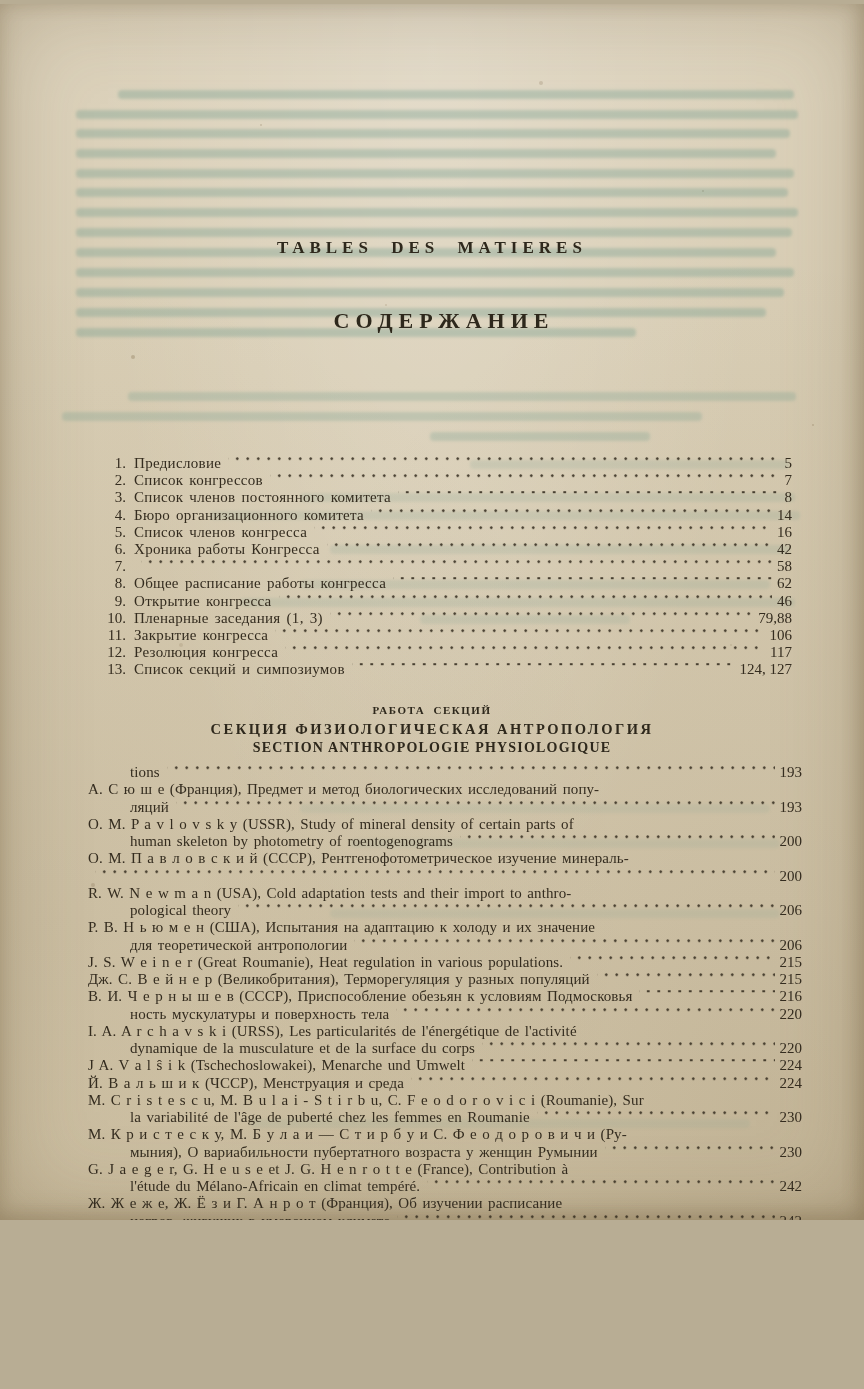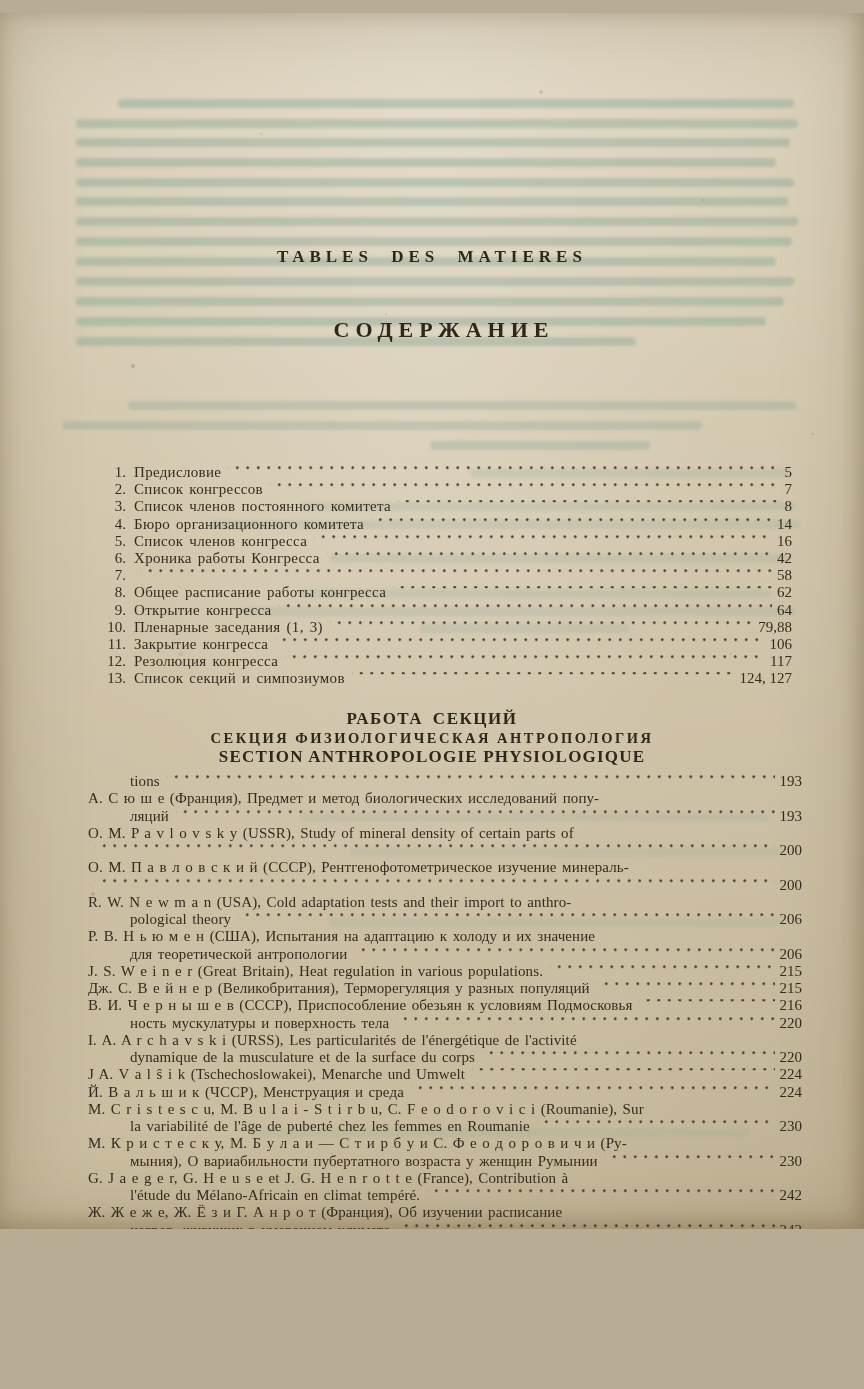--- a/index.html
+++ b/index.html
@@ -1,19 +1,19 @@
 <!DOCTYPE html>
 <html><head>
 <meta charset="utf-8">
 <style>
   html,body{margin:0;padding:0;background:#b8ad94;}
   .page{
     position:relative;
     width:864px;height:1216px;
-    margin:13px auto;
+    margin:4px auto;
     overflow:hidden;
     background-color:#d8cdb4;
     background-image:
       radial-gradient(ellipse at 50% 4%, rgba(255,255,255,.22), transparent 55%),
       radial-gradient(ellipse at 88% 92%, rgba(110,88,52,.14), transparent 55%),
       radial-gradient(ellipse at 6% 75%, rgba(110,88,52,.10), transparent 50%),
       linear-gradient(180deg, #ddd3bd 0%, #d8cdb4 30%, #d5c9ae 75%, #d0c3a6 100%);
     box-shadow: inset 0 0 90px rgba(100,80,45,.30), inset -6px 0 18px rgba(100,80,45,.18), inset 0 -8px 22px rgba(100,80,45,.20);
     font-family:"Liberation Serif","DejaVu Serif",serif;
     color:#342c1f;
@@ -42,23 +42,23 @@
   .toc{position:absolute;top:451px;left:96px;width:696px;font-size:15px;}
   .toc-row{display:flex;align-items:baseline;line-height:17.2px;}
   .toc-num{flex:0 0 30px;text-align:right;padding-right:8px;}
   .toc-title{flex:0 0 auto;letter-spacing:.3px;word-spacing:2px;}
   .leader{flex:1 1 auto;min-width:8px;align-self:stretch;margin-left:7px;
     background-image:radial-gradient(circle, rgba(50,42,29,.88) 1.05px, transparent 1.5px);
     background-repeat:repeat-x;background-size:10.5px 100%;background-position:4px calc(100% - 5px);}
   .pnum{flex:0 0 auto;padding-left:5px;white-space:nowrap;}
 
   .heads{position:absolute;top:696px;left:0;width:100%;text-align:center;color:#2e281c;}
-  .head1{font-size:17px;font-weight:bold;letter-spacing:1.5px;word-spacing:4px;line-height:20px;}
+  .head1{font-size:11px;font-weight:bold;letter-spacing:1.5px;word-spacing:4px;line-height:20px;}
   .head2{font-size:14.5px;font-weight:bold;letter-spacing:2.5px;line-height:19px;}
-  .head3{font-size:17px;font-weight:bold;letter-spacing:1.2px;line-height:18px;}
+  .head3{font-size:14px;font-weight:bold;letter-spacing:1.2px;line-height:18px;}
 
   .entries{position:absolute;top:760px;left:88px;width:714px;font-size:15px;}
   .entry{margin:0;}
   .e-row{display:flex;align-items:baseline;line-height:17.25px;}
   .e-text{flex:0 1 auto;letter-spacing:.1px;word-spacing:1.6px;white-space:nowrap;}
   .e-row.cont .e-text{padding-left:42px;}
 
   .folio{position:absolute;top:1270px;left:78px;font-size:12px;letter-spacing:1px;color:#2e281c;}
 </style>
 </head>
@@ -147,21 +147,21 @@
       <div class="toc-row">
         <span class="toc-num">8.</span>
         <span class="toc-title">Общее расписание работы конгресса</span>
         <span class="leader"></span>
         <span class="pnum">62</span>
       </div>
       <div class="toc-row">
         <span class="toc-num">9.</span>
         <span class="toc-title">Открытие конгресса</span>
         <span class="leader"></span>
-        <span class="pnum">64</span>
+        <span class="pnum">46</span>
       </div>
       <div class="toc-row">
         <span class="toc-num">10.</span>
         <span class="toc-title">Пленарные заседания (1, 3)</span>
         <span class="leader"></span>
         <span class="pnum">79,88</span>
       </div>
       <div class="toc-row">
         <span class="toc-num">11.</span>
         <span class="toc-title">Закрытие конгресса</span>
@@ -204,20 +204,21 @@
           <span class="e-text">ляций</span>
           <span class="leader"></span>
           <span class="pnum">193</span>
         </div>
       </div>
       <div class="entry">
         <div class="e-row">
           <span class="e-text">O. M. P a v l o v s k y (USSR), Study of mineral density of certain parts of</span>
         </div>
         <div class="e-row cont">
+          <span class="e-text">human skeleton by photometry of roentogenograms</span>
           <span class="leader"></span>
           <span class="pnum">200</span>
         </div>
       </div>
       <div class="entry">
         <div class="e-row">
           <span class="e-text">О. М. П а в л о в с к и й (СССР), Рентгенофотометрическое изучение минераль-</span>
         </div>
         <div class="e-row cont">
           <span class="leader"></span>
@@ -239,21 +240,21 @@
           <span class="e-text">Р. В. Н ь ю м е н (США), Испытания на адаптацию к холоду и их значение</span>
         </div>
         <div class="e-row cont">
           <span class="e-text">для теоретической антропологии</span>
           <span class="leader"></span>
           <span class="pnum">206</span>
         </div>
       </div>
       <div class="entry">
         <div class="e-row">
-          <span class="e-text">J. S. W e i n e r (Great Britain), Heat regulation in various populations.</span>
+          <span class="e-text">J. S. W e i n e r (Great Roumanie), Heat regulation in various populations.</span>
           <span class="leader"></span>
           <span class="pnum">215</span>
         </div>
       </div>
       <div class="entry">
         <div class="e-row">
           <span class="e-text">Дж. С. В е й н е р (Великобритания), Терморегуляция у разных популяций</span>
           <span class="leader"></span>
           <span class="pnum">215</span>
         </div>

